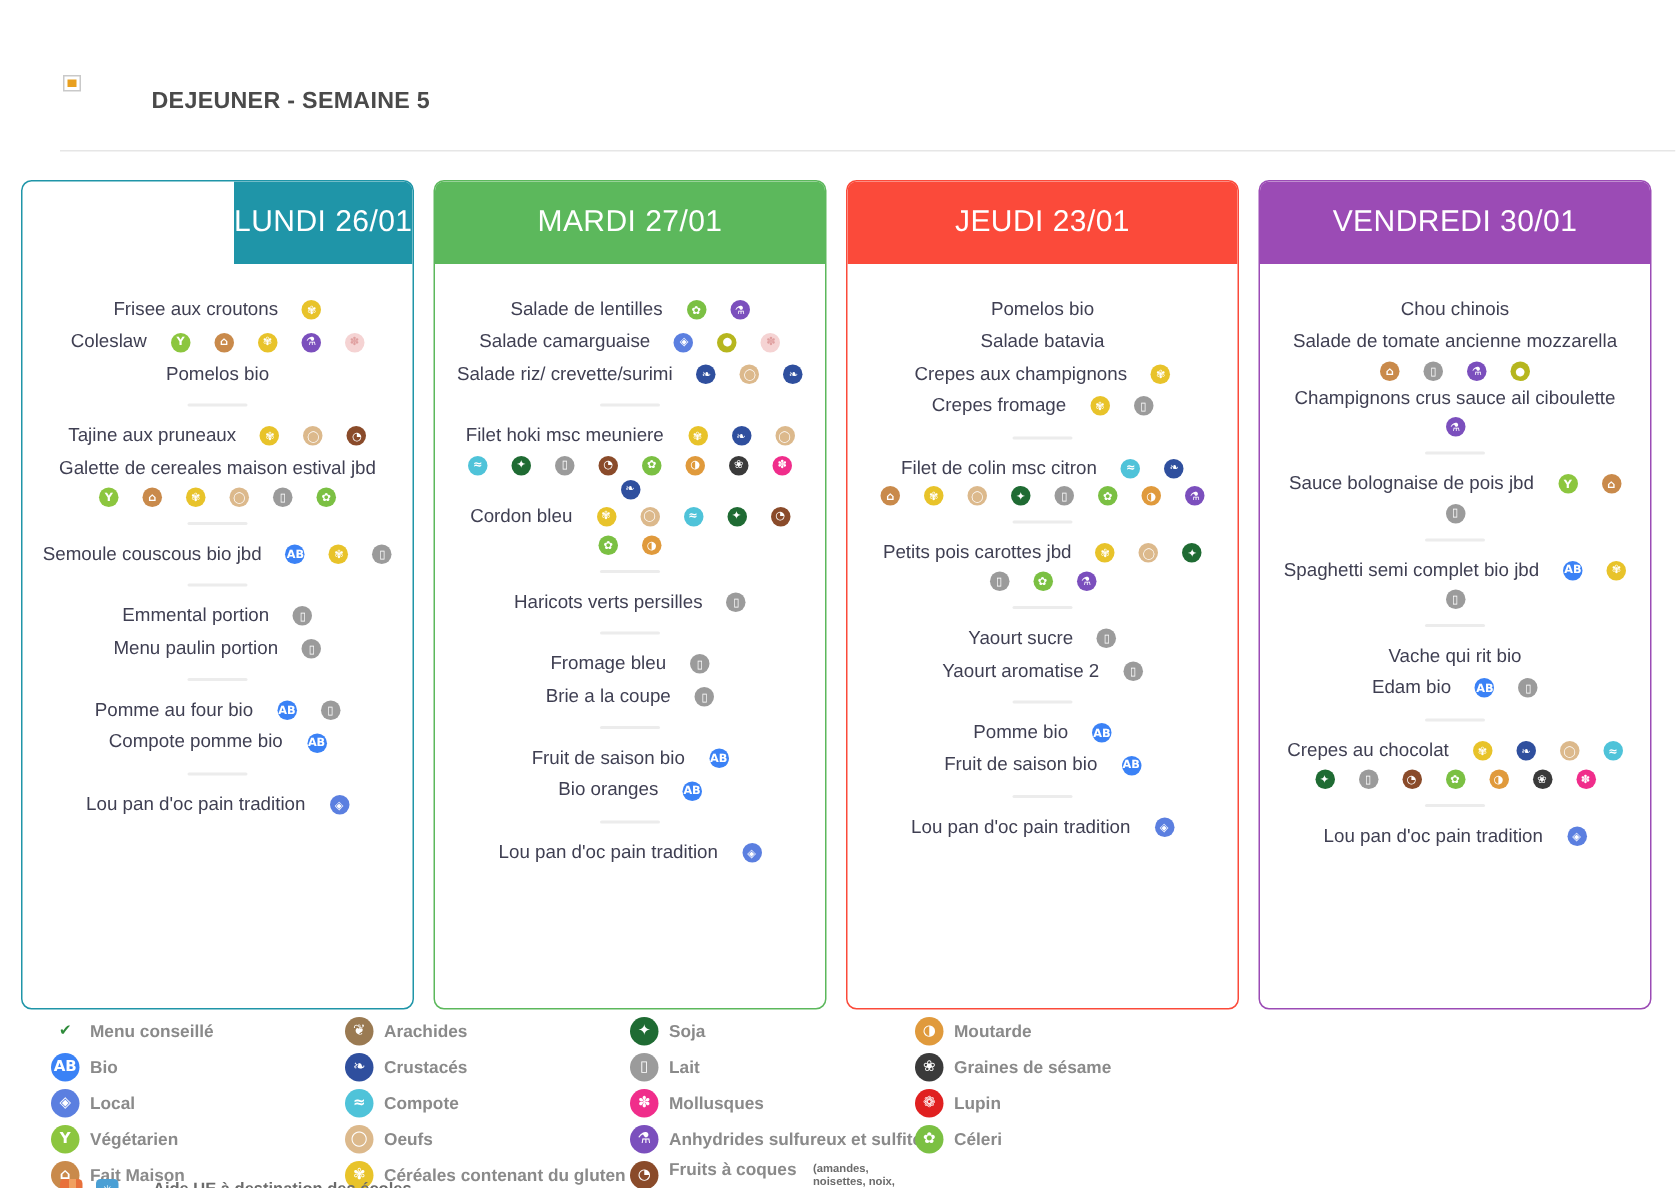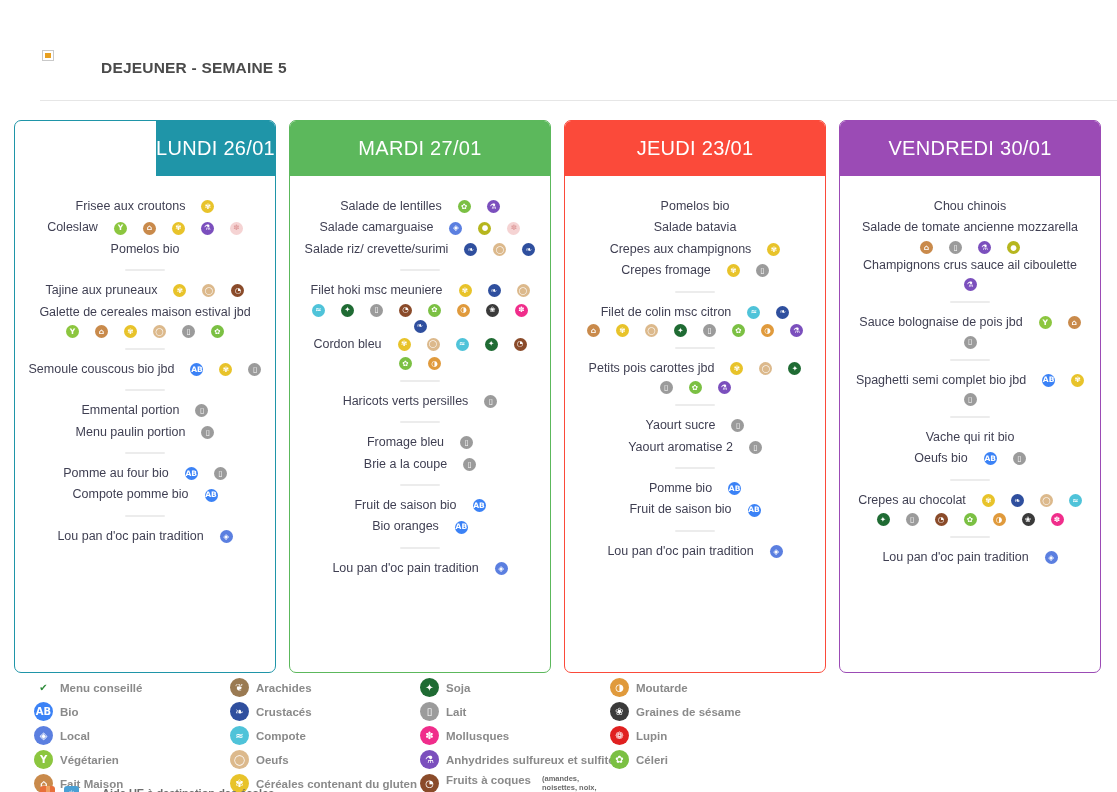--- a/index.html
+++ b/index.html
@@ -385,21 +385,21 @@
               <span class="ico ico-gluten sm">✾</span>
               <span class="ico ico-lait sm">▯</span>
             </div>
           </div>
           <div class="sep"></div>
           <div class="group">
             <div class="dish">
               <span class="dname">Vache qui rit bio</span>
             </div>
             <div class="dish">
-              <span class="dname">Oeufs bio</span>
+              <span class="dname">Edam bio</span>
               <span class="ico ico-bio sm">AB</span>
               <span class="ico ico-lait sm">▯</span>
             </div>
           </div>
           <div class="sep"></div>
           <div class="group">
             <div class="dish">
               <span class="dname">Crepes au chocolat</span>
               <span class="ico ico-gluten sm">✾</span>
               <span class="ico ico-crustaces sm">❧</span>

